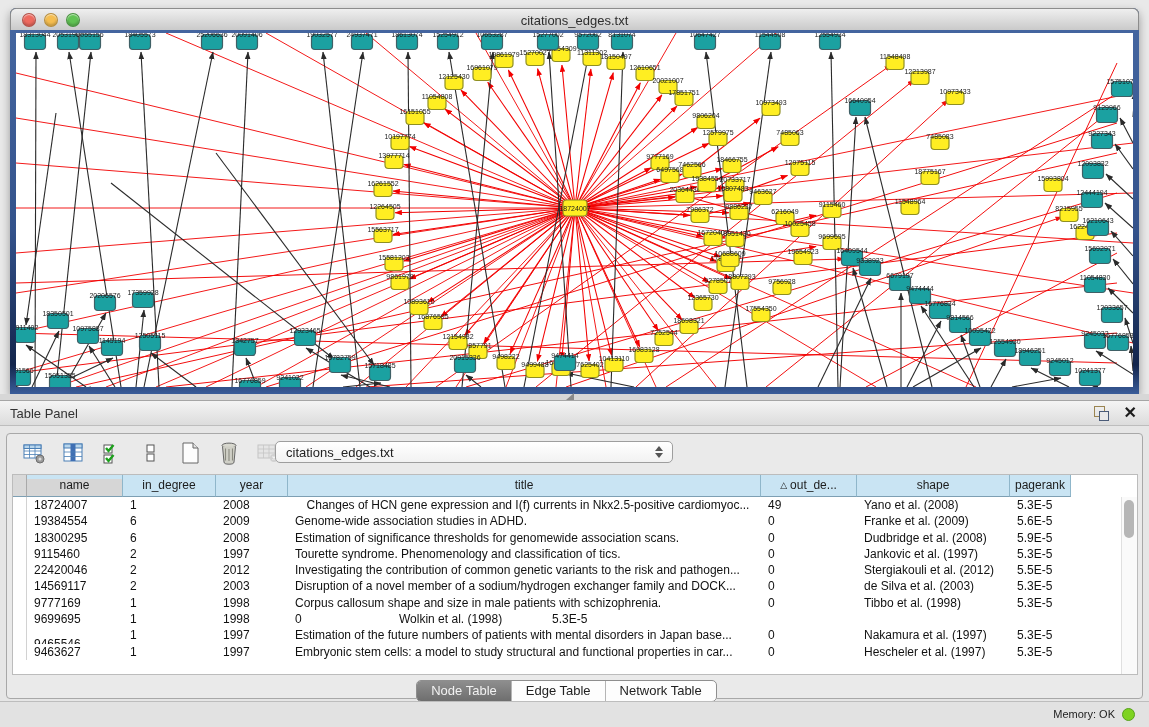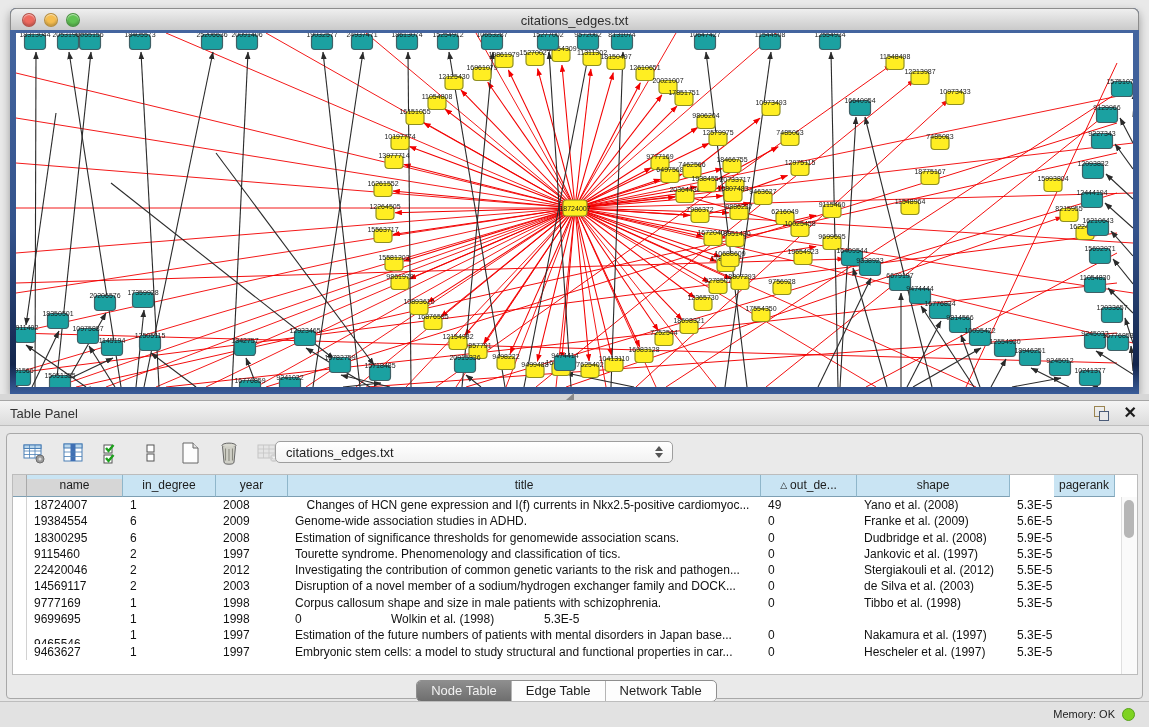--- a/index.html
+++ b/index.html
@@ -603,21 +603,21 @@
 
       <div class="tblwrap">
         <div class="thead" id="thead">
             <div class="th gutter" style="width: 14px;"></div>
             <div class="th first" style="width: 96px;">name</div>
             <div class="th" style="width: 93px;">in_degree</div>
             <div class="th" style="width: 72px;">year</div>
             <div class="th" style="width: 473px;">title</div>
             <div class="th" style="width: 96px;"><span class="sortind">△</span>out_de...</div>
             <div class="th" style="width: 153px;">shape</div>
-            <div class="th" style="width: 61px; margin-left: 44px;">pagerank</div>
+            <div class="th" style="width: 61px;">pagerank</div>
           </div>
         <div id="tbody">
             <div class="trow">
               <div class="td gutter" style="width: 14px;"></div>
               <div class="td" style="width: 96px;">18724007</div>
               <div class="td" style="width: 93px;">1</div>
               <div class="td" style="width: 72px;">2008</div>
               <div class="td" style="width: 473px; text-align: center;">Changes of HCN gene expression and I(f) currents in Nkx2.5-positive cardiomyoc...</div>
               <div class="td" style="width: 96px;">49</div>
               <div class="td" style="width: 153px;">Yano et al. (2008)</div>
@@ -682,21 +682,21 @@
               <div class="td" style="width: 96px;">0</div>
               <div class="td" style="width: 153px;">Tibbo et al. (1998)</div>
               <div class="td" style="width: 61px;">5.3E-5</div>
             </div>
             <div class="trow">
               <div class="td gutter" style="width: 14px;"></div>
               <div class="td" style="width: 96px;">9699695</div>
               <div class="td" style="width: 93px;">1</div>
               <div class="td" style="width: 72px;">1998</div>
               <div class="td" style="width: 96px;">0</div>
-              <div class="td" style="width: 153px;">Wolkin et al. (1998)</div>
+              <div class="td" style="width: 153px; margin-left: 8px;">Wolkin et al. (1998)</div>
               <div class="td" style="width: 61px;">5.3E-5</div>
             </div>
             <div class="trow">
               <div class="td gutter" style="width: 14px;"></div>
               <div class="td" style="width: 96px; margin-top: 9px;">9465546</div>
               <div class="td" style="width: 93px;">1</div>
               <div class="td" style="width: 72px;">1997</div>
               <div class="td" style="width: 473px;">Estimation of the future numbers of patients with mental disorders in Japan base...</div>
               <div class="td" style="width: 96px;">0</div>
               <div class="td" style="width: 153px;">Nakamura et al. (1997)</div>

